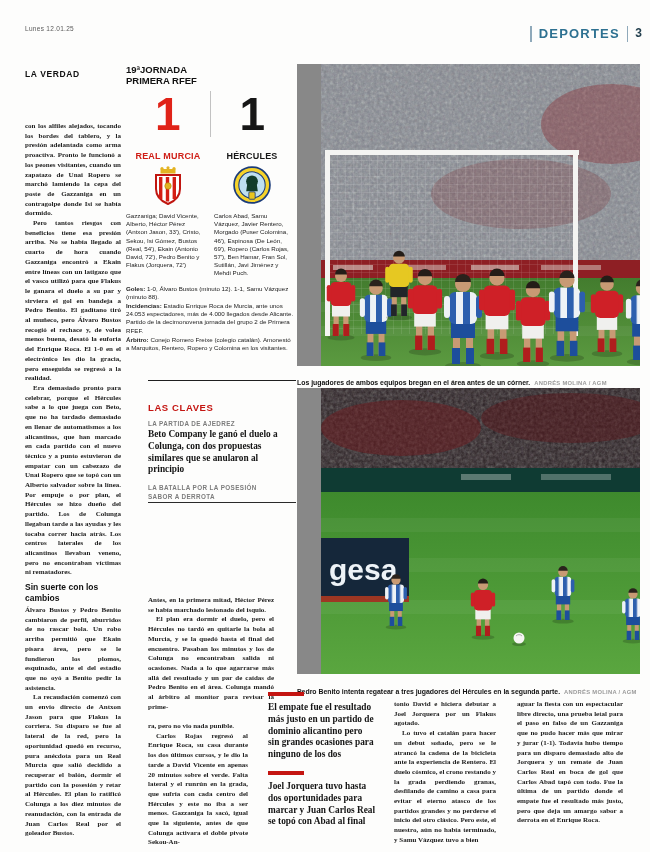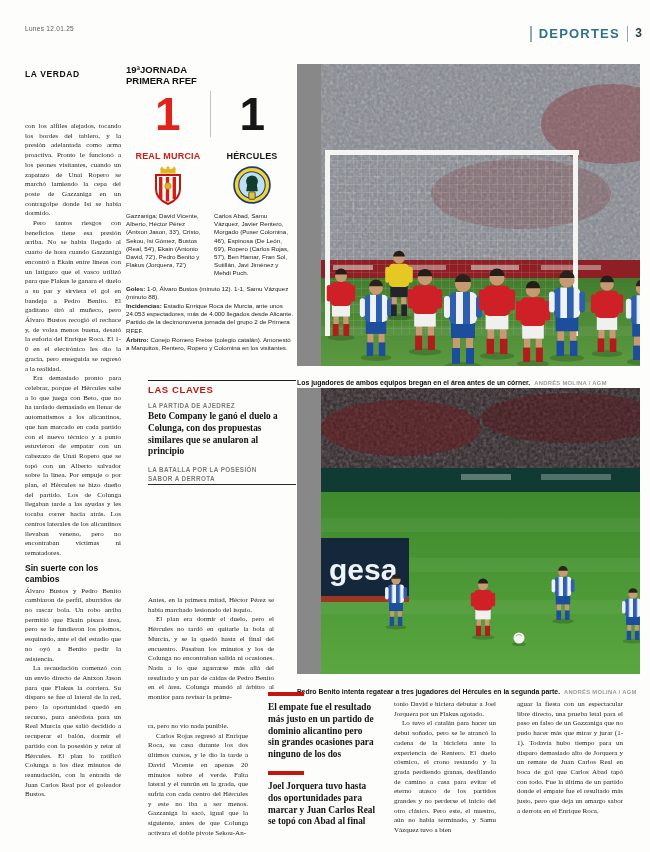--- a/index.html
+++ b/index.html
@@ -14,21 +14,21 @@
   
   .hdr-date { top:25px; left:25px; font:6.5px "Liberation Sans",sans-serif; color:#5a5a5a; letter-spacing:.3px; }
   .hdr-masthead { top:33px; left:25px; font:bold 8.5px "Liberation Sans",sans-serif; color:#111; letter-spacing:.6px;margin-top:36px; }
   .hdr-right { top:26px; right:8px; display:flex; gap:7px; }
   .vbar { width:1.5px; height:16px; background:#8fa9ba; }
   .hdr-section { font:bold 13px "Liberation Sans",sans-serif; color:#2e7191; letter-spacing:1.2px; }
   .hdr-page { font:bold 12px "Liberation Sans",sans-serif; color:#24404f; }
 
   
   .bodycol { font:7px/9.7px "Liberation Serif", serif; text-align:justify; color:#1d1d1d; overflow:hidden; }
-  .bodycol p { margin:0; }
+  .bodycol p { margin:0;font-weight:bold; }
   .bodycol p.ind { text-indent:8px; }
   .subhead { font:bold 8.5px/11px "Liberation Sans",sans-serif; text-align:left; margin:4px 0 2px; color:#111; }
 
   
   .sb { left:126px; top:64px; width:168px; font-family:"Liberation Sans",sans-serif; }
   .sb-round { text-align:left; font:bold 9.5px/11px "Liberation Sans",sans-serif; color:#111; }
   .sb-scorerow { display:flex; align-items:center; justify-content:center; margin-top:4px; }
   .sb-score { flex:1; text-align:center; font:bold 46px/48px "Liberation Sans",sans-serif; }
   .sb-score.home { color:#e02318; }
   .sb-score.away { color:#161616; }
@@ -44,21 +44,21 @@
   .sb-notes { margin-top:7px; font:6.2px/8.2px "Liberation Sans",sans-serif; color:#222; }
   .sb-notes p { margin:0 0 1px 0; }
   .sb-notes b { font-weight:bold; }
 
   
   .photo { overflow:hidden; background:#888;padding-left:24px; }
   .caption { font:bold 6.9px/9px "Liberation Sans",sans-serif; color:#111; }
   .credit { font:bold 5.8px "Liberation Sans",sans-serif; color:#9a9a9a; letter-spacing:.3px; }
 
   
-  .claves { left:148px; top:380px; width:148px; border-top:1.5px solid #1f1f1f; padding-top:3px; }
+  .claves { left:148px; top:380px; width:148px; border-top:1.5px solid #1f1f1f; padding-top:21px; }
   .claves-title { font:bold 9.5px "Liberation Sans",sans-serif; color:#c41511; letter-spacing:.6px; margin-bottom:7px; }
   .claves-kicker { font:bold 6.3px "Liberation Sans",sans-serif; color:#7c7c7c; letter-spacing:.4px; margin-bottom:2px; }
   .claves-text { font:bold 9.3px/11.8px "Liberation Serif",serif; color:#141414; margin-bottom:8px; }
   .claves-end { border-bottom:1px solid #2a2a2a; height:1px; margin-top:1px; }
 
   
   .pq { left:268px; top:692px; width:108px; }
   .redbar { width:36px; height:4px; background:#c41511; margin-bottom:6px; }
   .pq-text { font:bold 9.3px/11.8px "Liberation Serif",serif; color:#141414; margin-bottom:10px; }
 </style>

